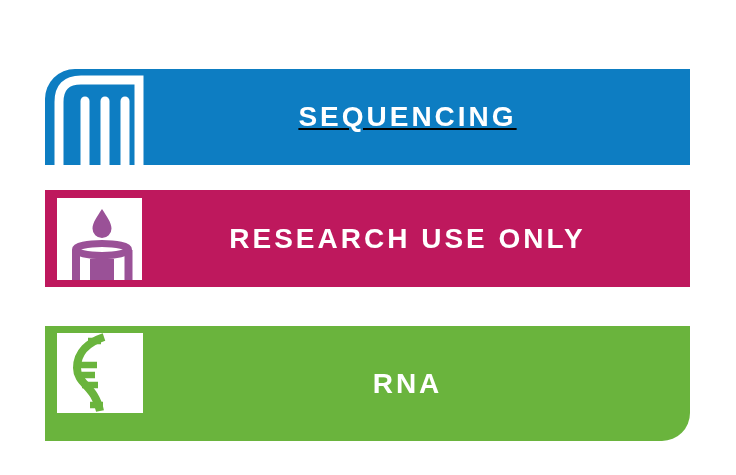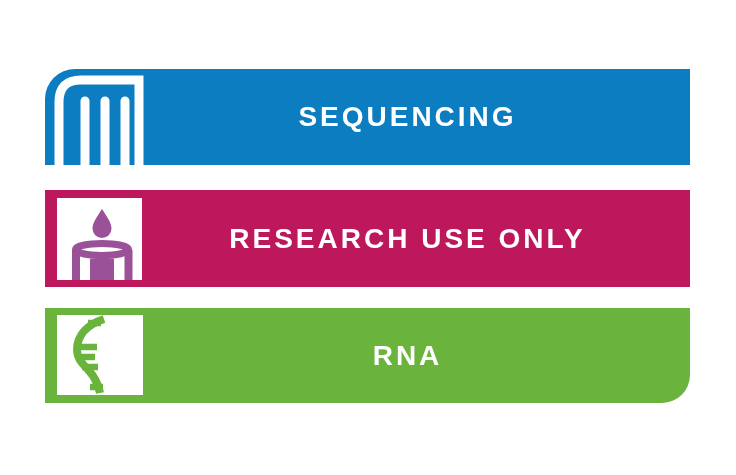--- a/index.html
+++ b/index.html
@@ -20,28 +20,29 @@
     left: 45px;
     width: 645px;
     display: flex;
     align-items: center;
     overflow: hidden;
   }
   .banner-sequencing {
     top: 69px;
     height: 96px;
     border-radius: 30px 0 0 0;
+    text-decoration: underline;
   }
   .banner-ruo {
     top: 190px;
     height: 97px;
   }
   .banner-rna {
-    top: 308px;
-    height: 95px;
+    top: 326px;
+    height: 115px;
     border-radius: 0 0 28px 0;
   }
   .banner-icon {
     position: absolute;
     left: 0;
     top: 0;
     display: block;
   }
   .banner-label {
     flex: 1;

